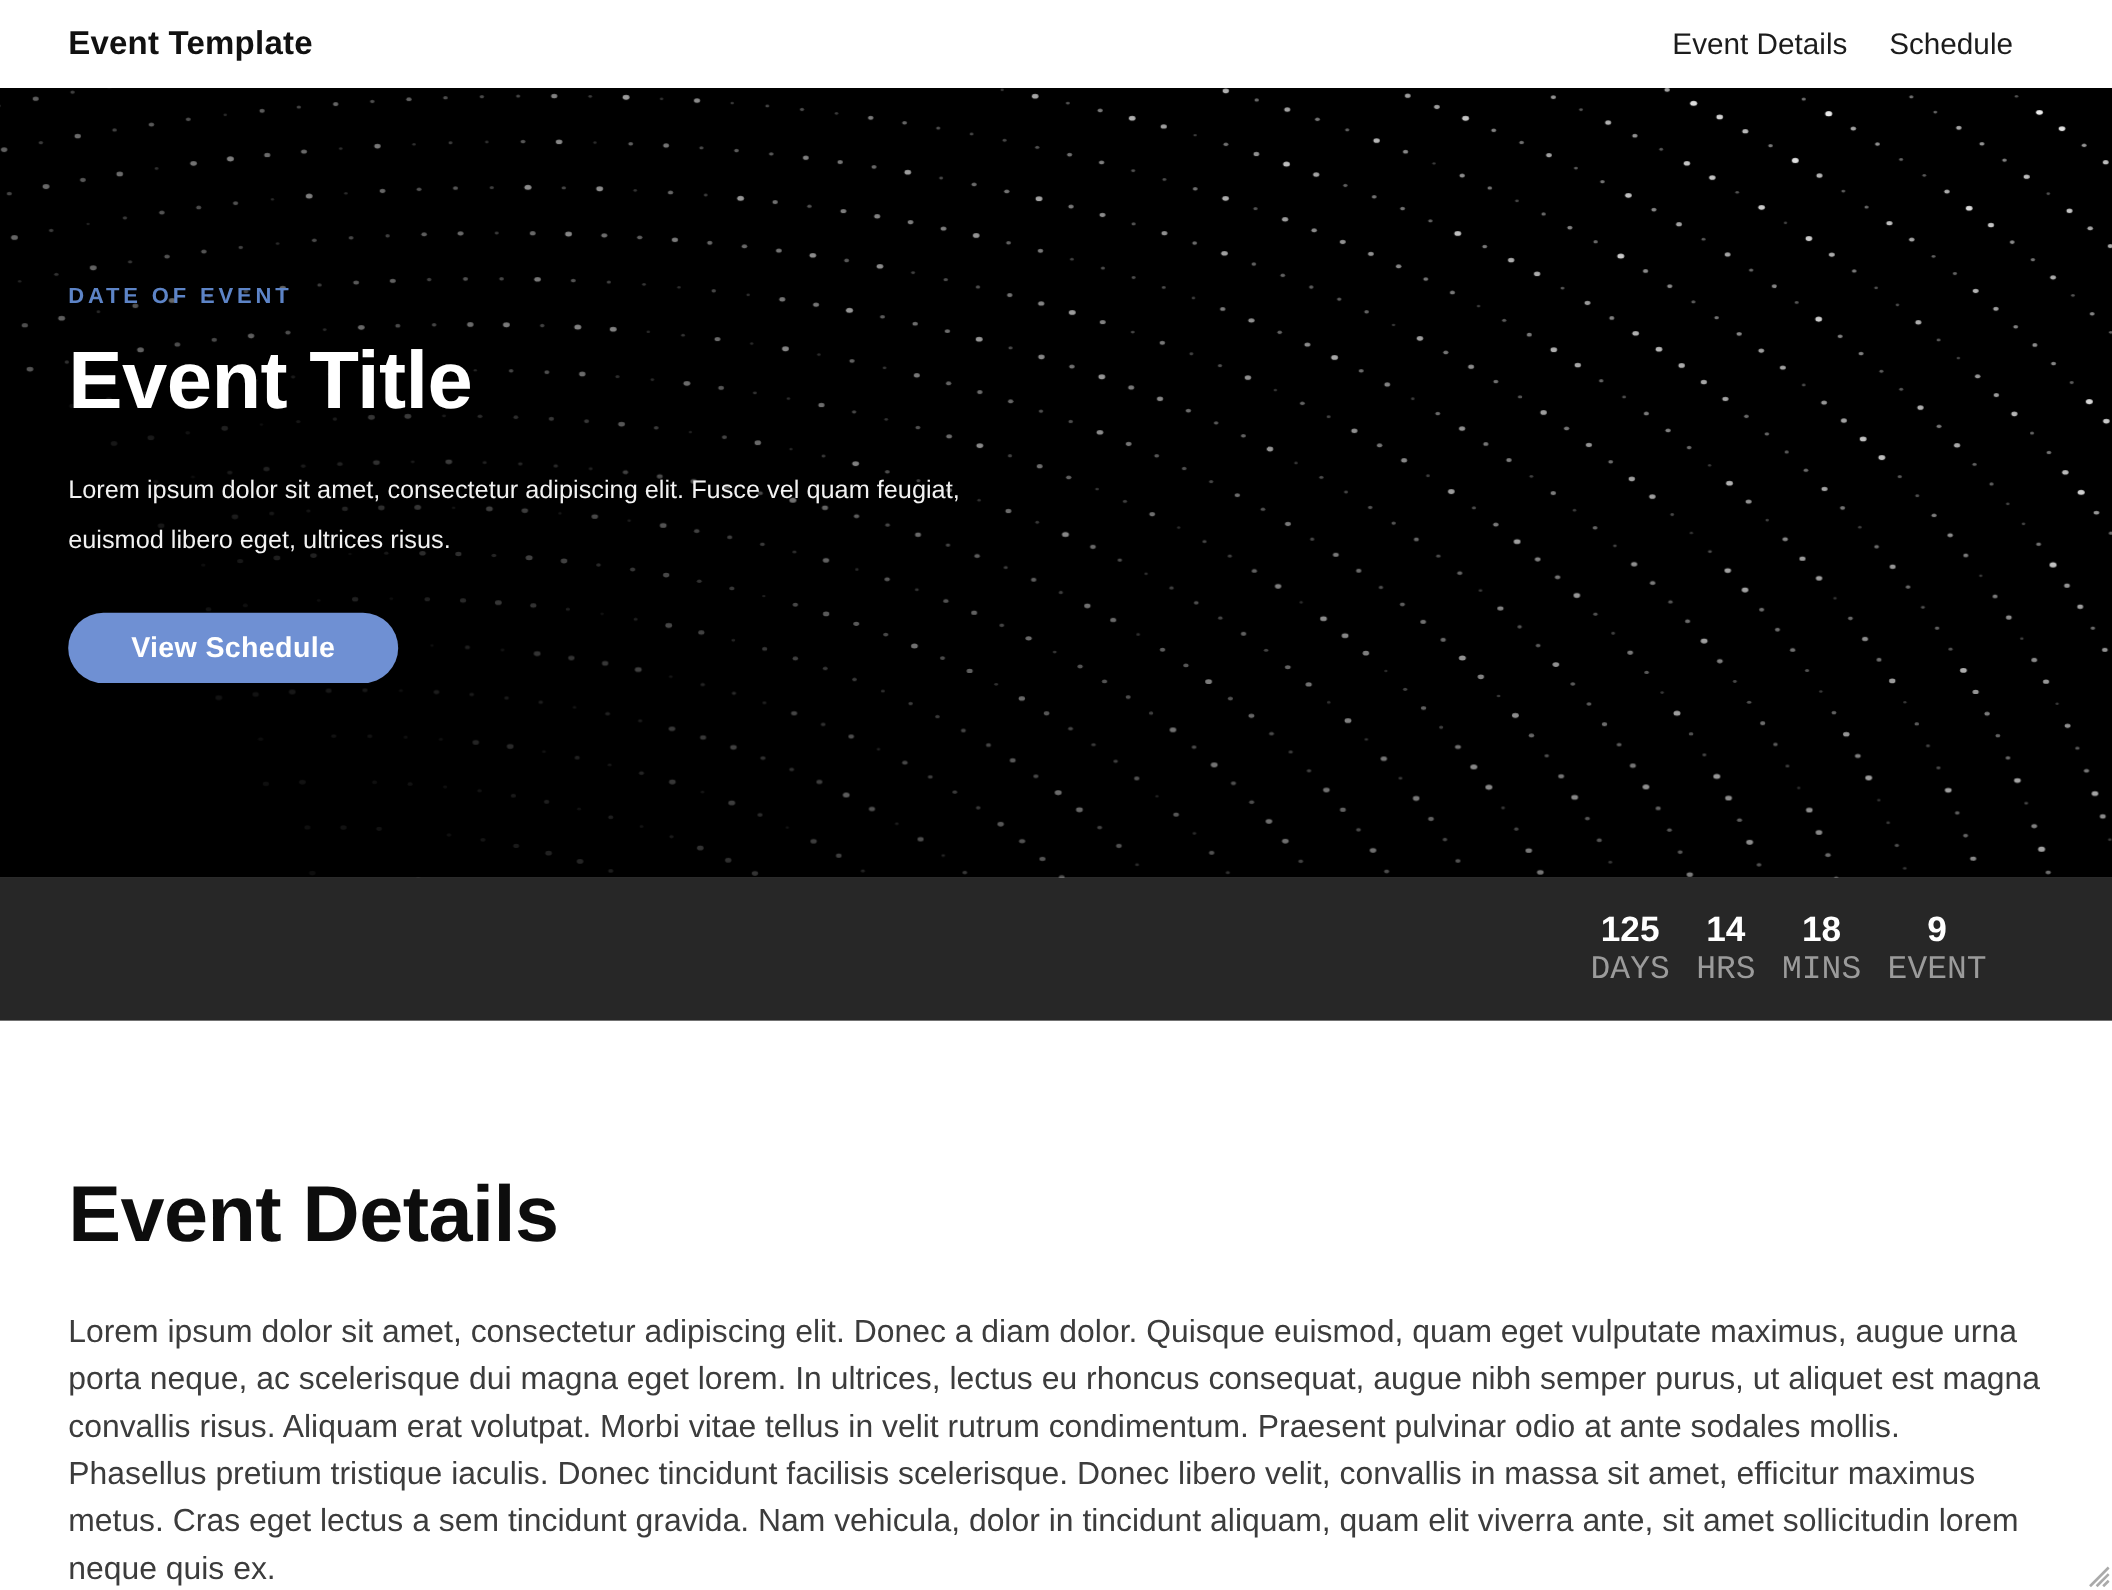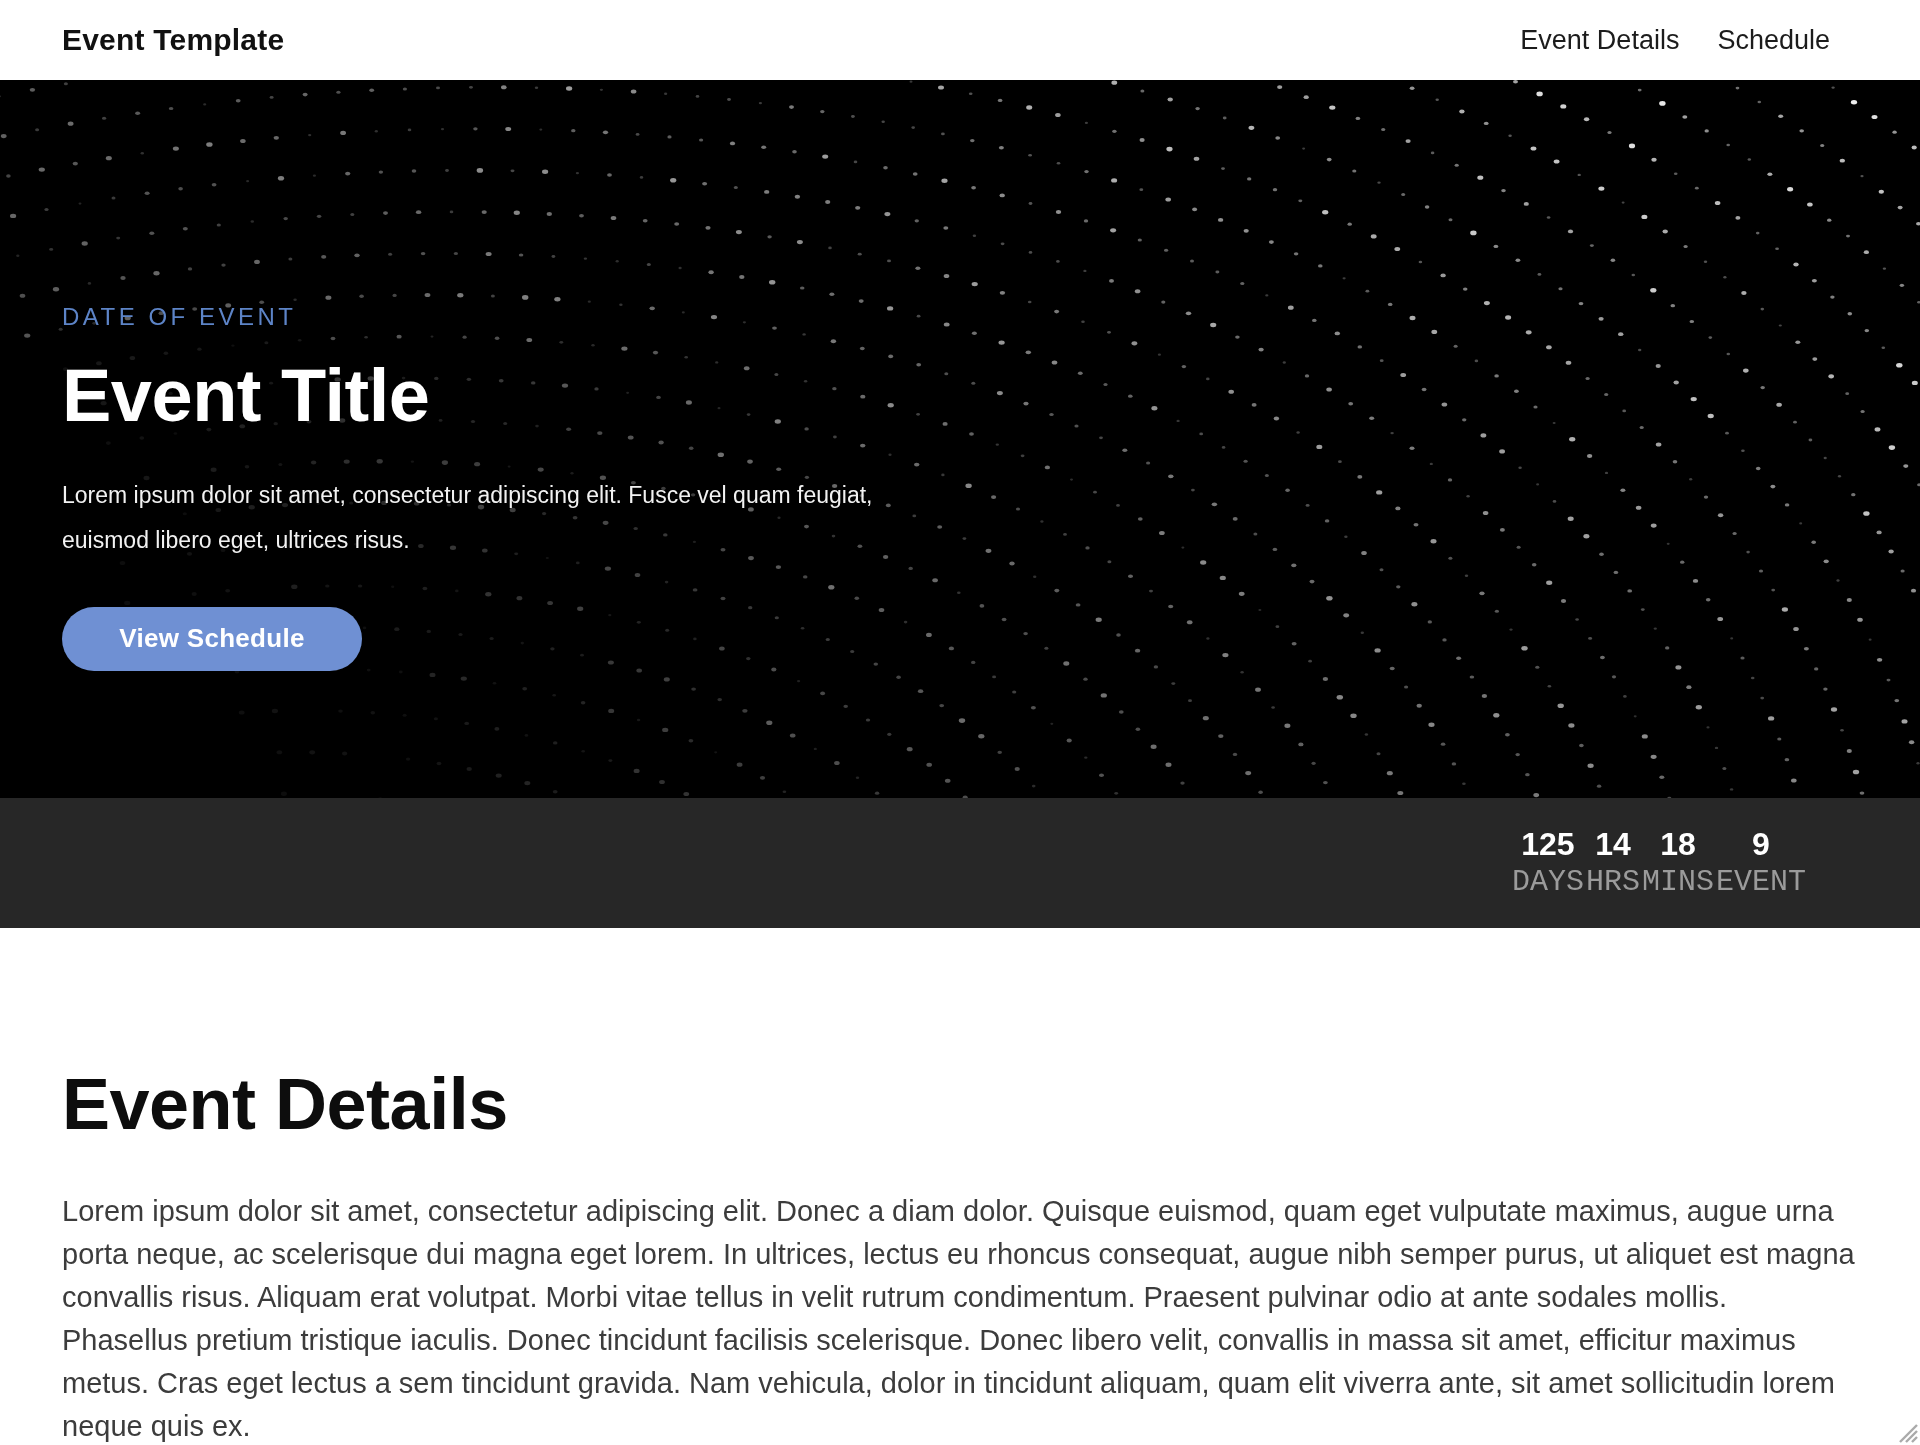--- a/index.html
+++ b/index.html
@@ -32,23 +32,22 @@
   }
   .hero svg.pattern {
     position: absolute; top: 0; left: 0; width: 1920px; height: 718px;
     display: block;
   }
   .hero-content {
     position: relative; z-index: 2;
     padding: 178px 0 0 62px; max-width: 940px;
   }
   .eyebrow {
-    font-size: 24px; font-weight: 400; letter-spacing: 3.5px;
+    font-size: 20px; font-weight: 700; letter-spacing: 3.5px;
     color: var(--accent, #5d84c7);
-    margin-top: 45px;
   }
   .hero-title {
     margin: 26px 0 0 0;
     font-size: 74px; font-weight: 700; color: #ffffff; letter-spacing: -0.5px;
     line-height: 1.05;
   }
   .hero-desc {
     margin: 38px 0 0 0;
     font-size: 23px; line-height: 45px; color: #f2f2f2; max-width: 880px;
     font-weight: 400;
@@ -61,21 +60,21 @@
     background: var(--button, #6f90d3);
     color: #ffffff; font-size: 26px; font-weight: 700;
     font-family: "Liberation Sans", sans-serif;
     cursor: pointer; letter-spacing: 0.3px;
   }
 
   
   .countdown {
     height: 130px; background: var(--bar, #272727);
     display: flex; align-items: center; justify-content: flex-end;
-    gap: 2px; padding-right: 114px;
+    gap: 24px; padding-right: 114px;
   }
   .cd-item { text-align: center; min-width: 52px; }
   .cd-value { font-size: 32px; font-weight: 700; color: #ffffff; line-height: 1.1; }
   .cd-label { font-size: 30px; color: #9b9b9b; margin-top: 3px; line-height: 1.1; font-family: Liberation Mono, monospace; }
 
   
   .details {
     padding: 138px 62px 0 62px; background: #ffffff;
   }
   .details-heading {

